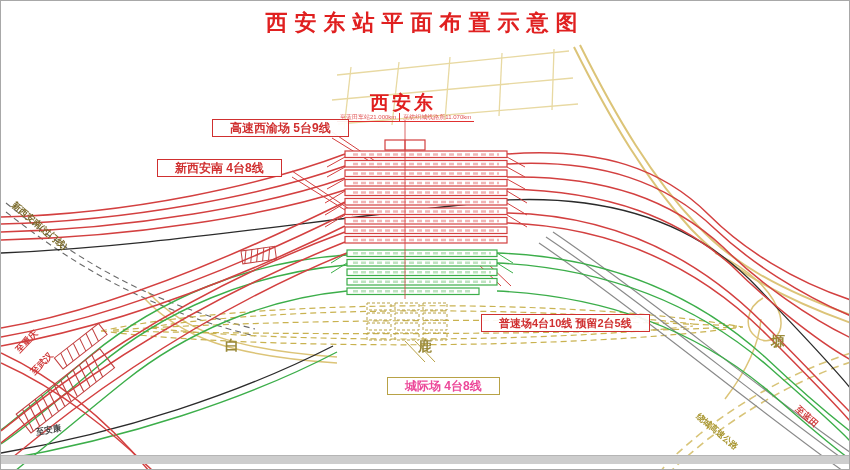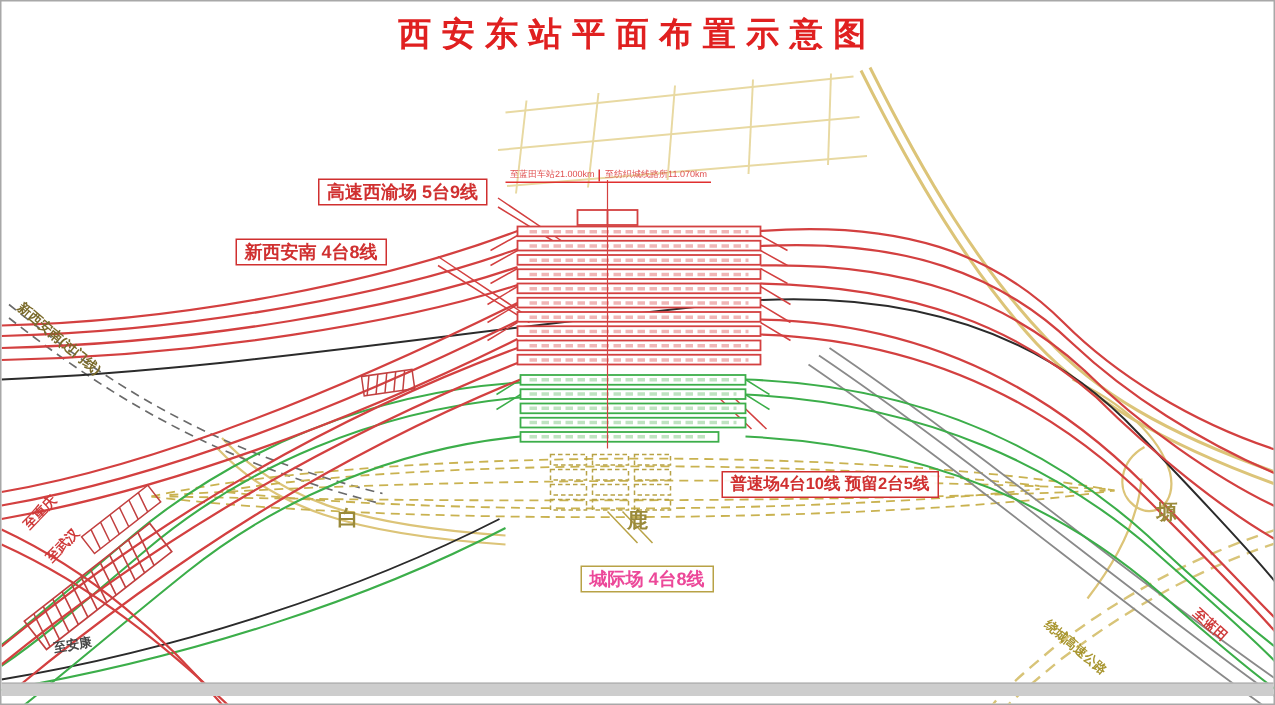--- a/index.html
+++ b/index.html
@@ -9,21 +9,21 @@
   .abs{position:absolute;}
   .title{left:0;top:7px;width:100%;text-align:center;font-family:Liberation Mono, monospace;
          font-weight:bold;font-size:22px;letter-spacing:7px;color:#e02020;}
   .station-name{left:369px;top:89px;font-family:"Liberation Serif",serif;font-weight:bold;
          font-size:19px;letter-spacing:3px;color:#e02020;}
   .station-notes{left:336px;top:112px;display:flex;border-bottom:1.5px solid #e03030;
          color:#e05050;font-size:6px;line-height:8px;white-space:nowrap;}
   .station-notes span{padding:0 3px;}
   .station-notes span + span{border-left:1px solid #e03030;}
   .yard-label{font-weight:bold;font-size:12px;color:#d03030;border:1.6px solid #d03030;
-         background:rgba(255,255,255,.92);padding:1px 5px;white-space:nowrap;line-height:14px;}
+         background:rgba(255,255,255,.92);padding:1px 17px;white-space:nowrap;line-height:14px;}
   .lbl-xiyu{left:211px;top:118px;}
   .lbl-xiwu{left:156px;top:158px;}
   .lbl-pusu{left:480px;top:285px;font-size:11px;margin-top:28px;}
   .lbl-chengji{left:386px;top:376px;border-color:#b8a246;color:#ec4899;}
   .terrain{font-size:14px;font-weight:bold;color:#9a8a3a;}
   .rot{transform-origin:left top;white-space:nowrap;font-weight:bold;}
 </style>
 </head>
 <body>
 
@@ -178,20 +178,21 @@
 
     <g stroke="#d34040" stroke-width="1.2" fill="#ffffff">
       <rect x="384" y="139" width="40" height="10"></rect>
       <path d="M404,139 V149"></path>
     </g>
     <path d="M404,119 V298" stroke="#d34040" stroke-width="0.8" fill="none"></path>
   </svg>
 
   <div class="abs title">西安东站平面布置示意图</div>
 
+  <div class="abs station-name">西安东</div>
   <div class="abs station-notes">
     <span>至蓝田车站21.000km</span>
     <span>至纺织城线路所11.070km</span>
   </div>
 
   <div class="abs yard-label lbl-xiyu">高速西渝场 5台9线</div>
   <div class="abs yard-label lbl-xiwu">新西安南 4台8线</div>
   <div class="abs yard-label lbl-pusu">普速场4台10线 预留2台5线</div>
   <div class="abs yard-label lbl-chengji">城际场 4台8线</div>
 

